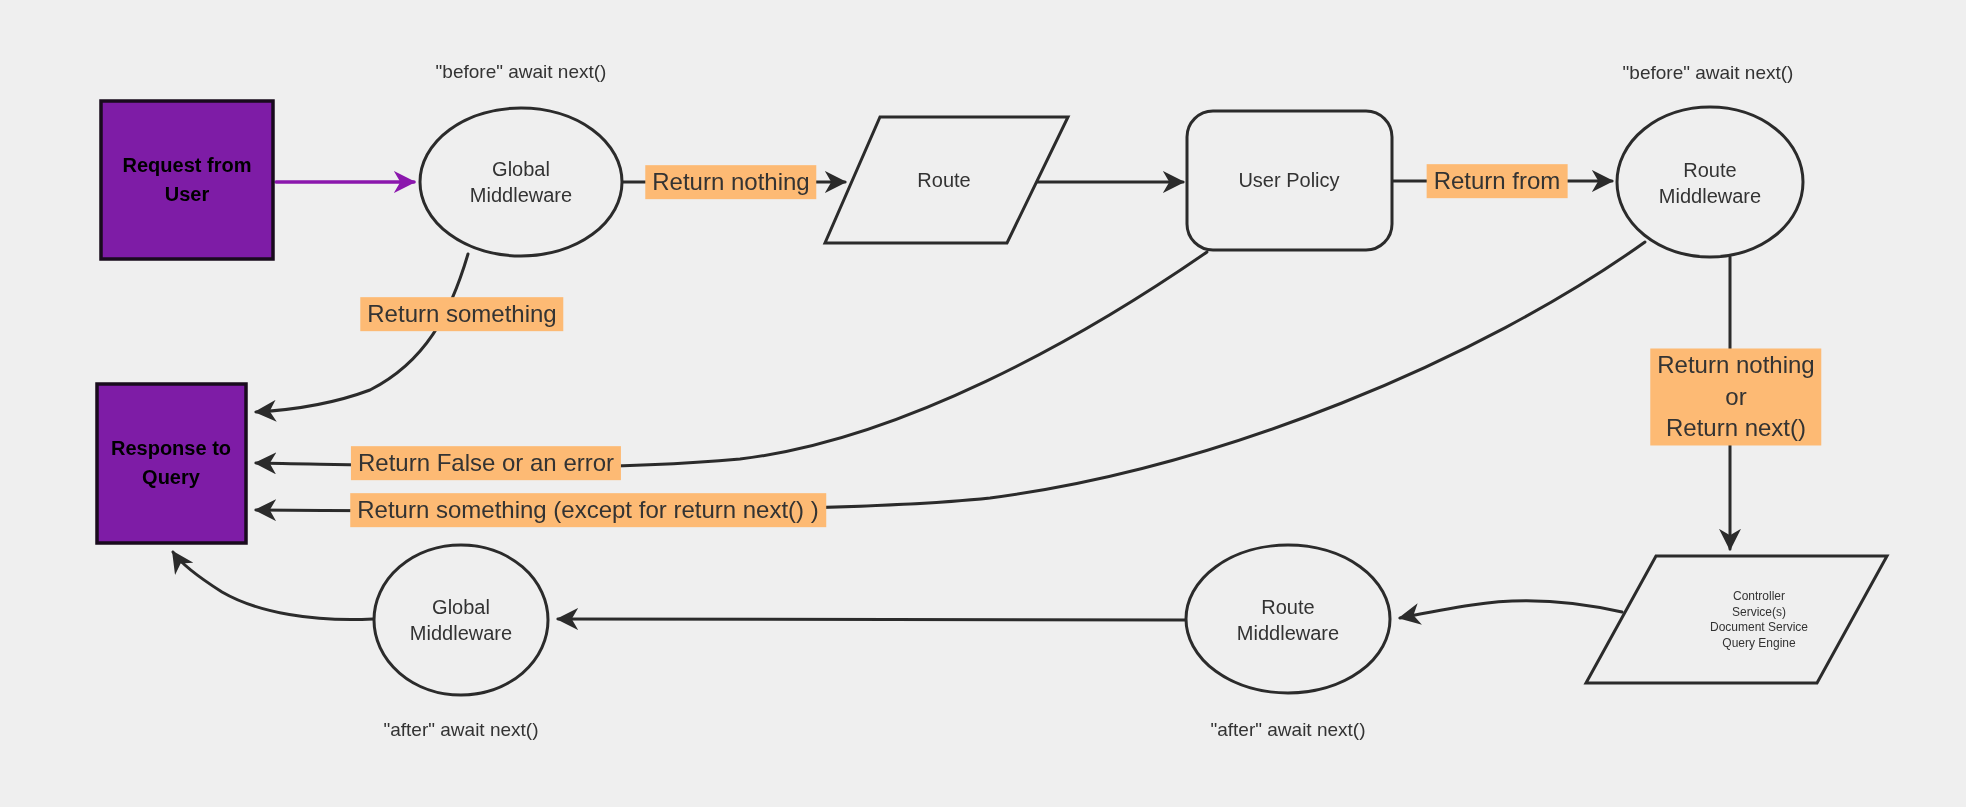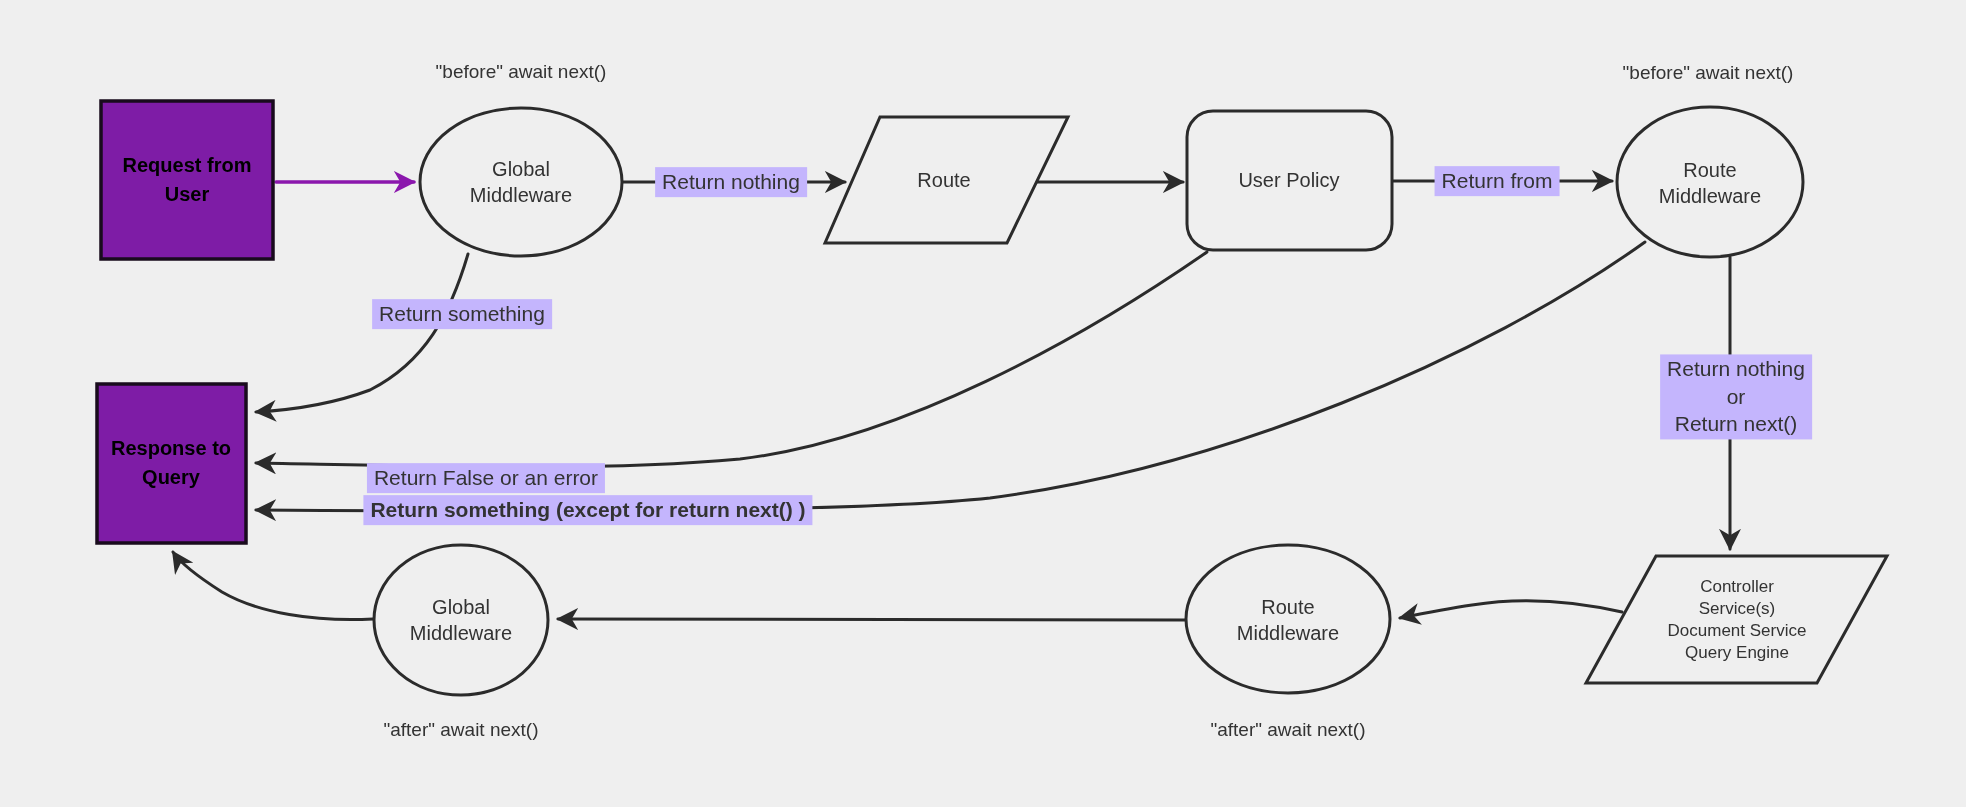--- a/index.html
+++ b/index.html
@@ -31,26 +31,27 @@
   }
   .node-label {
     font-size: 20px;
   }
   .node-label.inverse {
     color: #000000;
     font-weight: 700;
     line-height: 1.45;
   }
   .node-label.small {
-    font-size: 17px;
+    font-size: 12px;
     line-height: 1.3;
+    margin-left: 22px;
   }
   .edge-label {
-    font-size: 21px;
-    background: #c4b5fd;
+    font-size: 24px;
+    background: #fdba74;
     padding: 1px 7px;
   }
   .note-label {
     font-size: 19px;
   }
 </style>
 </head>
 <body>
 
 <div class="canvas">
@@ -107,22 +108,22 @@
   <div class="lbl node-label" style="left:1288px; top:620px;">Route
 Middleware</div>
   <div class="lbl node-label" style="left:461px; top:620px;">Global
 Middleware</div>
   <div class="lbl node-label inverse" style="left:171px; top:463px;">Response to
 Query</div>
 
   <div class="lbl edge-label" style="left:731px; top:182px;">Return nothing</div>
   <div class="lbl edge-label" style="left:1497px; top:181px;">Return from</div>
   <div class="lbl edge-label" style="left:462px; top:314px;">Return something</div>
-  <div class="lbl edge-label" style="left:486px; top:478px;">Return False or an error</div>
-  <div class="lbl edge-label" style="left:588px; top:510px;font-weight:bold;">Return something (except for return next() )</div>
+  <div class="lbl edge-label" style="left:486px; top:463px;">Return False or an error</div>
+  <div class="lbl edge-label" style="left:588px; top:510px;">Return something (except for return next() )</div>
   <div class="lbl edge-label" style="left:1736px; top:397px;">Return nothing
 or
 Return next()</div>
 
   <div class="lbl note-label" style="left:521px; top:72px;">"before" await next()</div>
   <div class="lbl note-label" style="left:1708px; top:73px;">"before" await next()</div>
   <div class="lbl note-label" style="left:461px; top:730px;">"after" await next()</div>
   <div class="lbl note-label" style="left:1288px; top:730px;">"after" await next()</div>
 
 </div>

